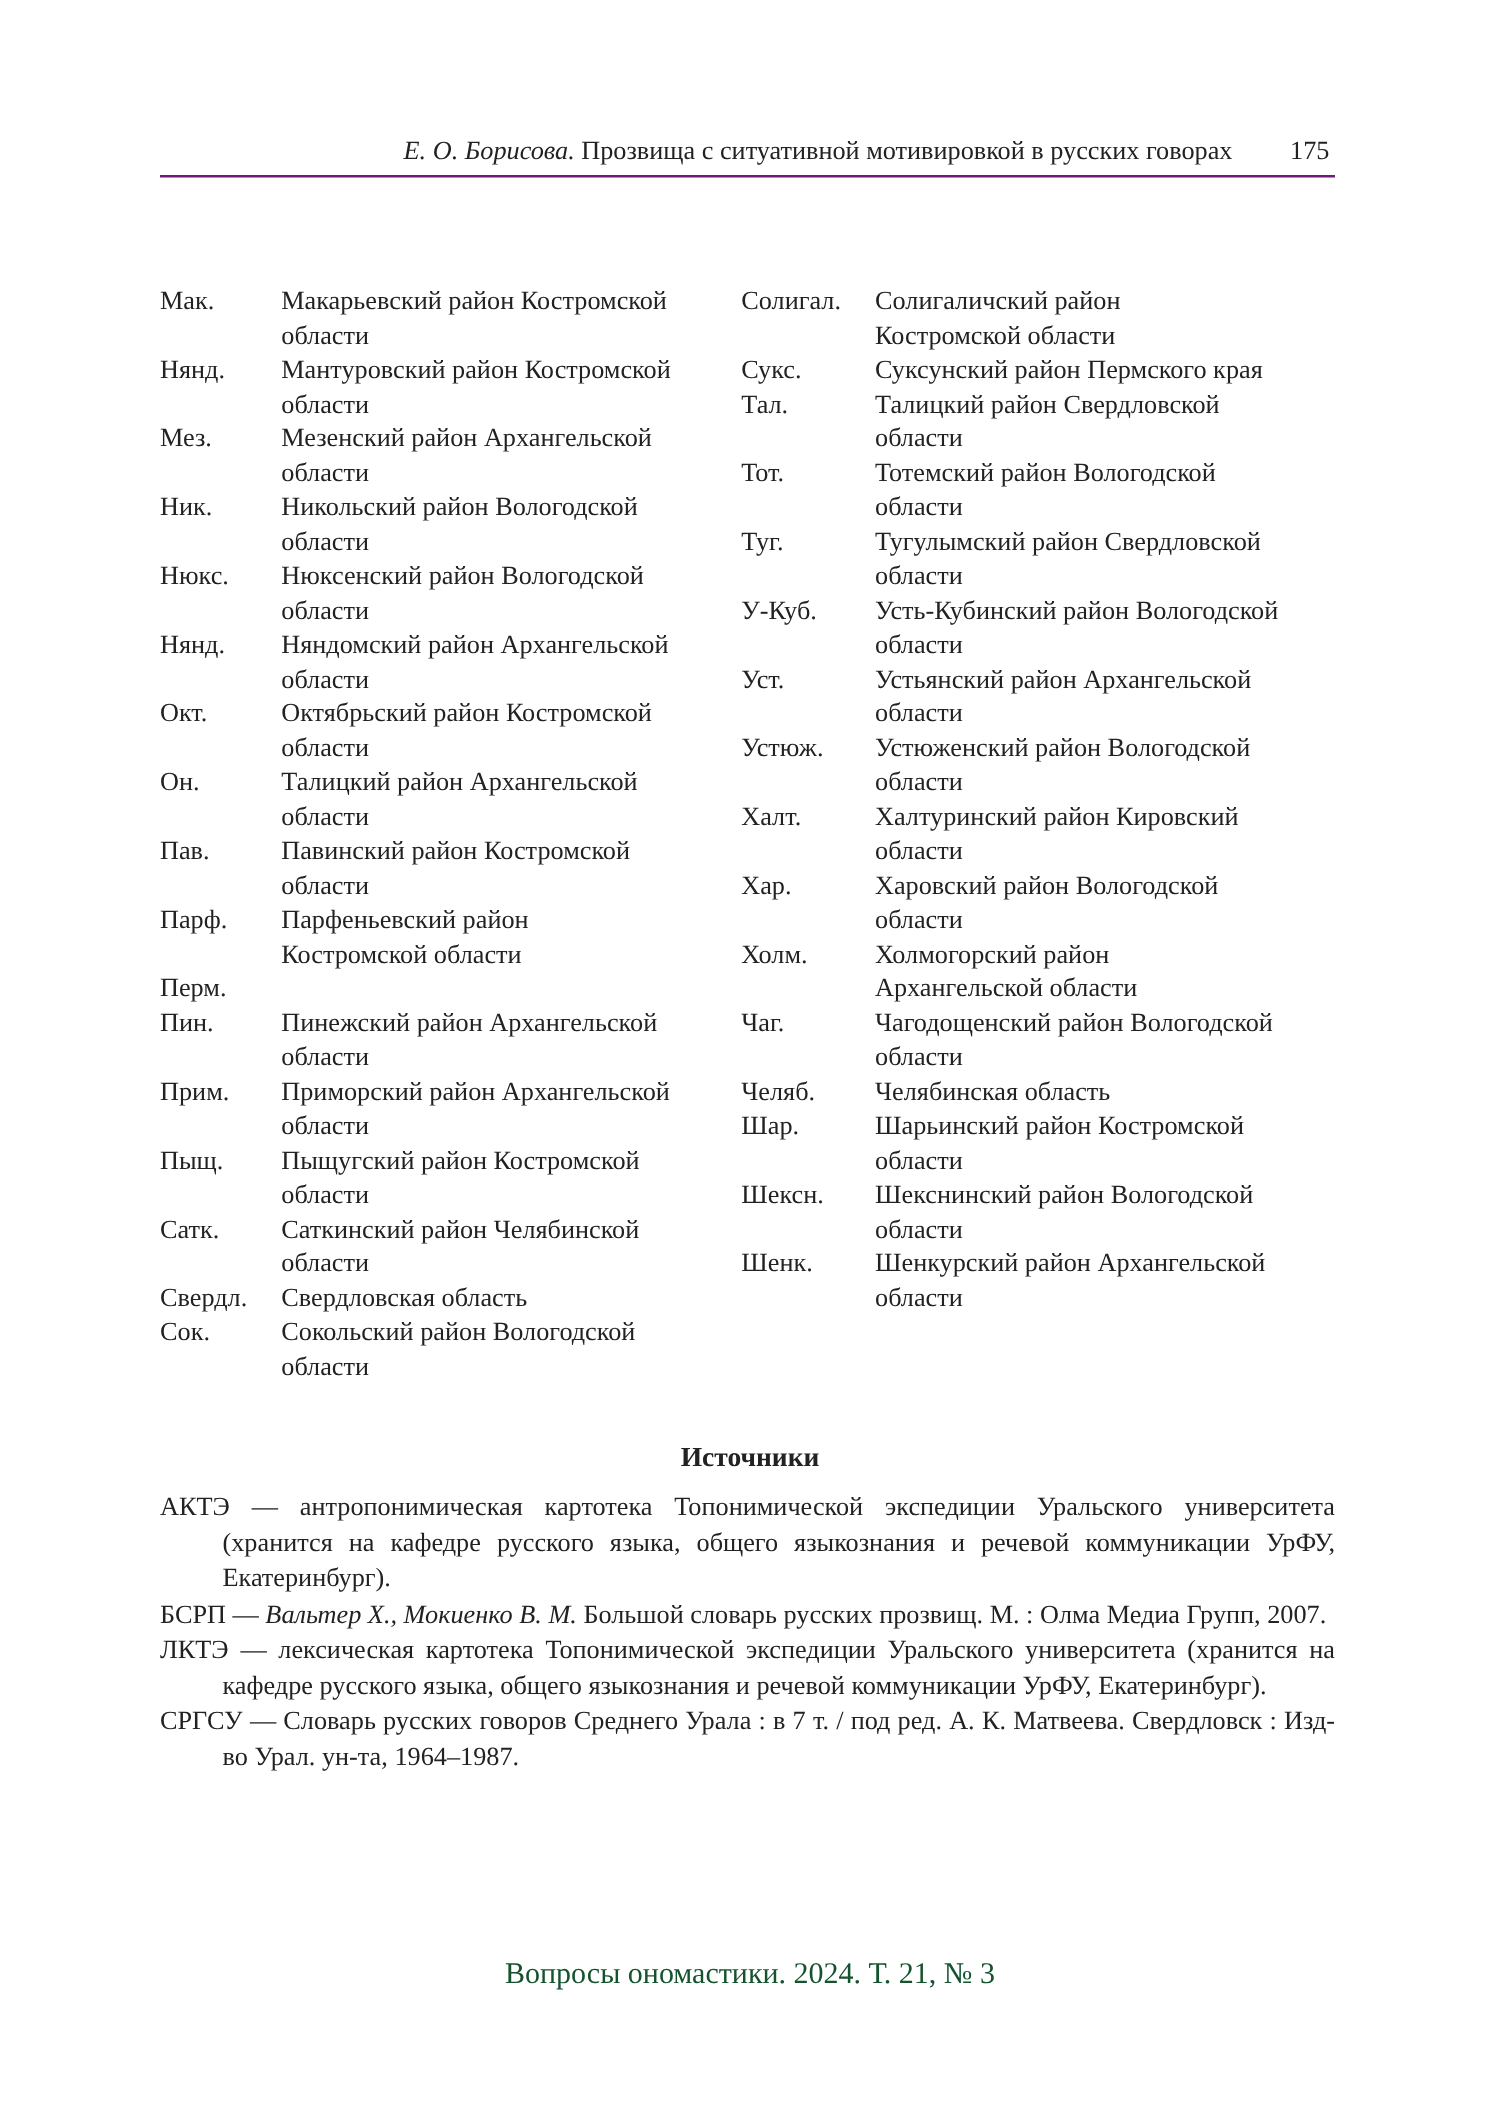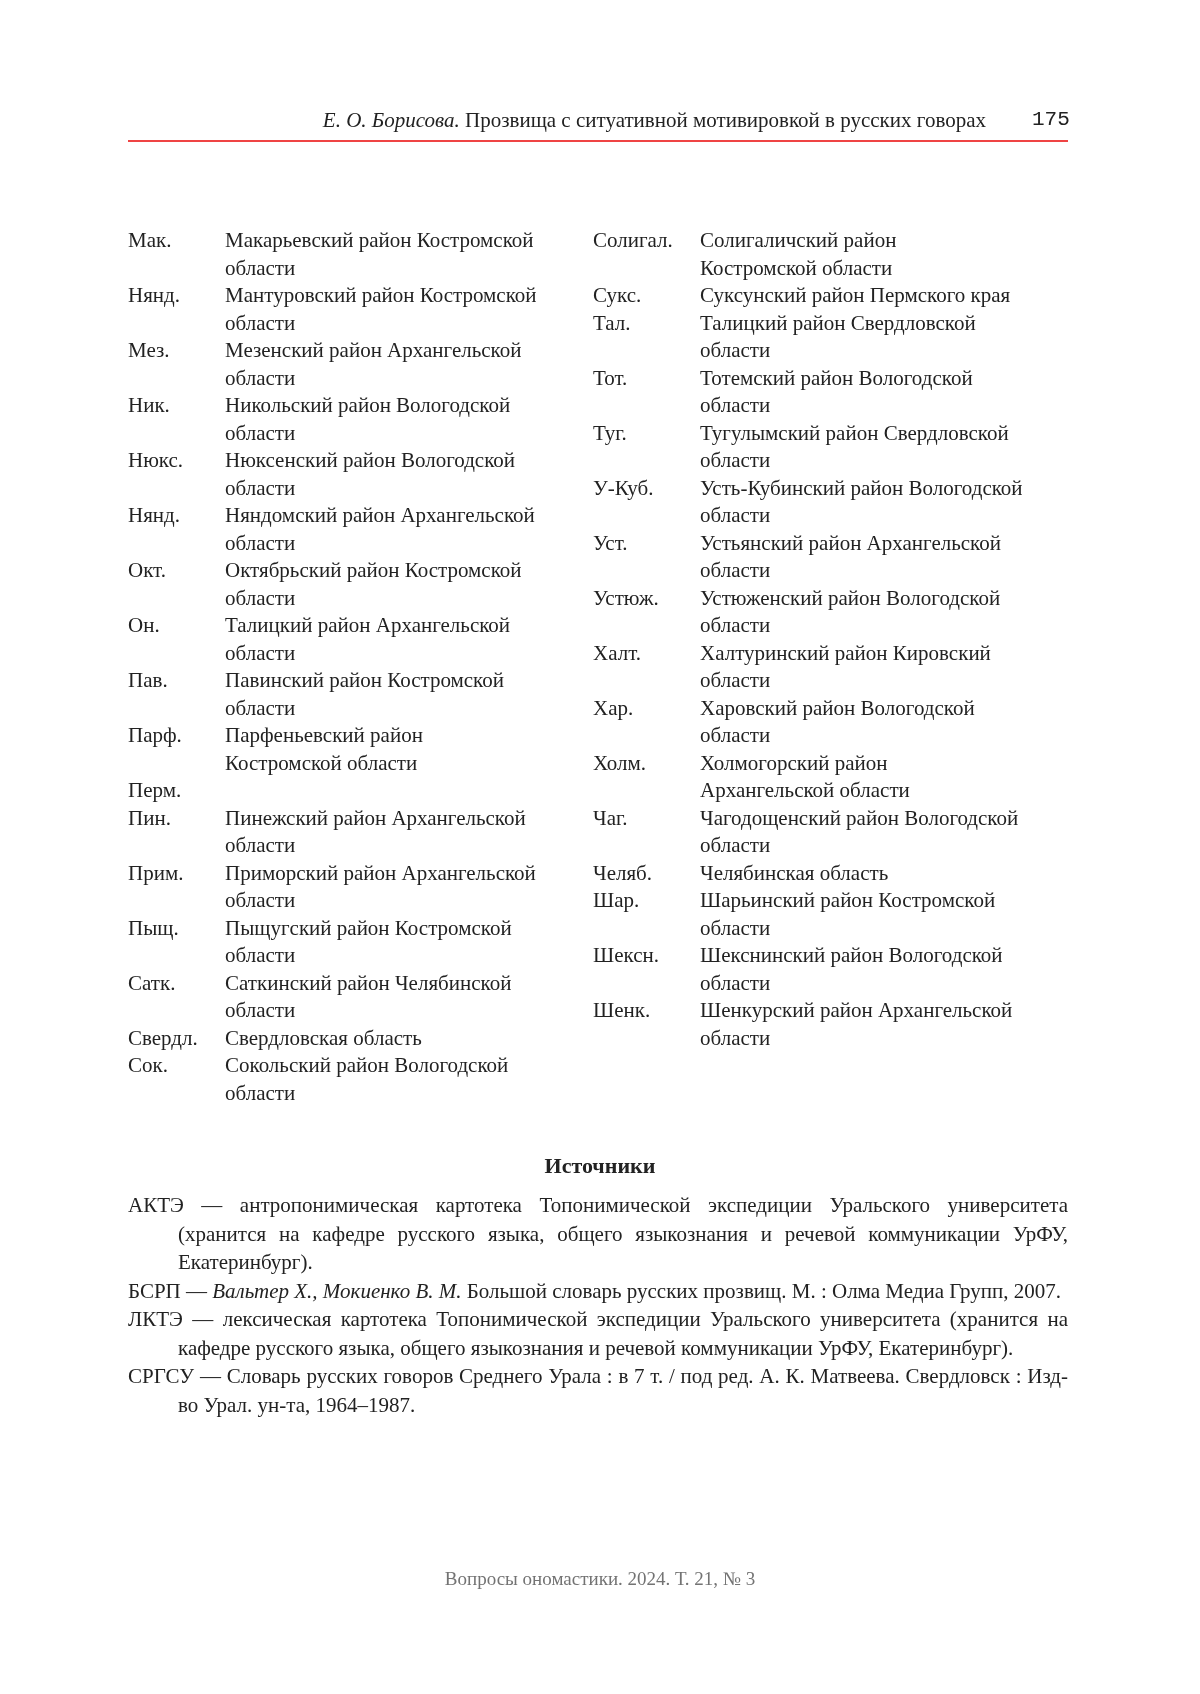--- a/index.html
+++ b/index.html
@@ -3,27 +3,27 @@
   <meta charset="utf-8">
   <style>
     html, body { margin: 0; padding: 0; background: #ffffff; }
     body {
       width: 1200px; height: 1694px; position: relative; overflow: hidden;
       font-family: "Liberation Serif", "DejaVu Serif", serif;
       color: #222222;
     }
     .running-head {
       position: absolute; left: 128px; top: 100px; width: 940px; height: 40px;
-      border-bottom: 2px solid #ef4444;
+      border-bottom: 2px solid #701a75;
       display: flex; justify-content: flex-end; align-items: center;
       font-size: 21px; line-height: 40px;
     }
     .running-head .title { margin-right: 46px; }
     .running-head .author { font-style: italic; }
-    .running-head .page-num { width: 36px; text-align: center; font-family: Liberation Mono, monospace; }
+    .running-head .page-num { width: 36px; text-align: left; }
 
     .abbr-columns {
       position: absolute; left: 128px; top: 180px; width: 940px;
       display: flex;
     }
     .abbr-col { display: block; margin-top: 47px; }
     .abbr-col.left { width: 465px; }
     .abbr-col.right { width: 475px; }
     .abbr-row { display: flex; font-size: 21px; line-height: 27.5px; }
     .abbr-col.left .abbr-key { width: 97px; flex: none; }
@@ -36,21 +36,21 @@
     }
     .sources {
       position: absolute; left: 128px; top: 1191px; width: 940px;
       font-size: 21px; line-height: 28.5px; text-align: justify;
     }
     .source-item { padding-left: 50px; text-indent: -50px; margin-bottom: 0px; }
     .source-item .it { font-style: italic; }
 
     .footer {
       position: absolute; left: 0; width: 1200px; top: 1565px;
-      text-align: center; color: #737373; font-size: 19px; line-height: 28px;
+      text-align: center; color: #14532d; font-size: 24px; line-height: 28px;
     }
   </style>
 </head>
 <body>
 
 <div class="running-head">
   <span class="title"><span class="author">Е. О. Борисова.</span> <span>Прозвища с ситуативной мотивировкой в русских говорах</span></span>
   <span class="page-num">175</span>
 </div>
 

